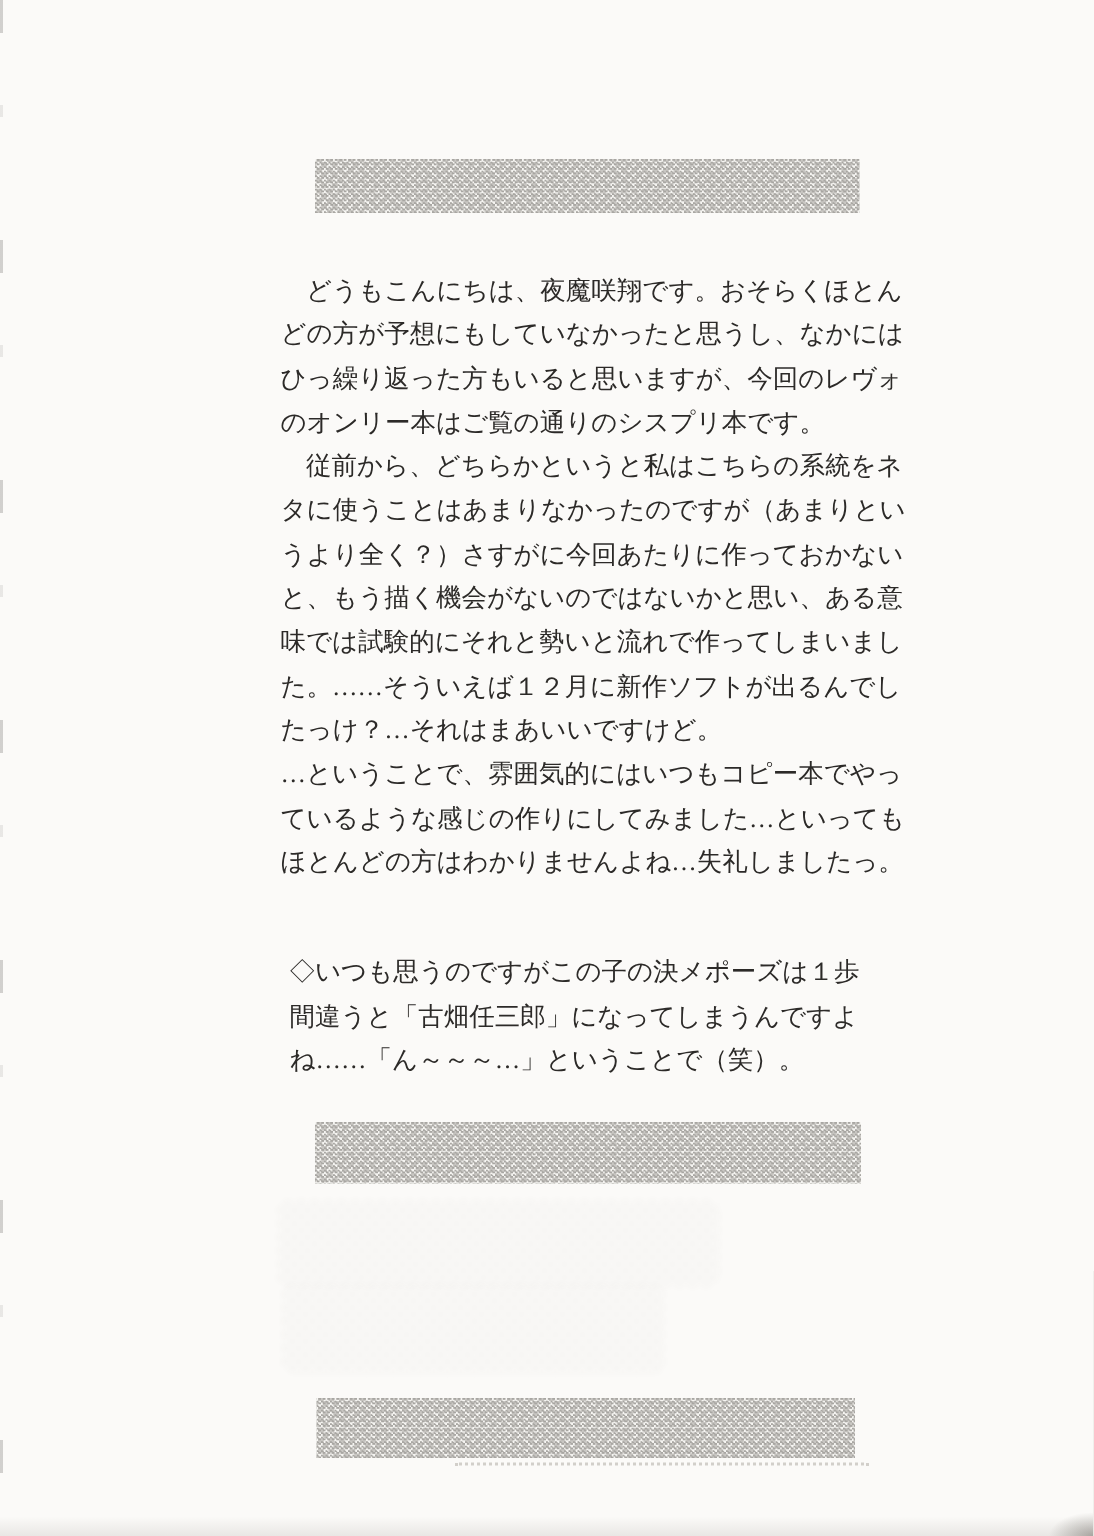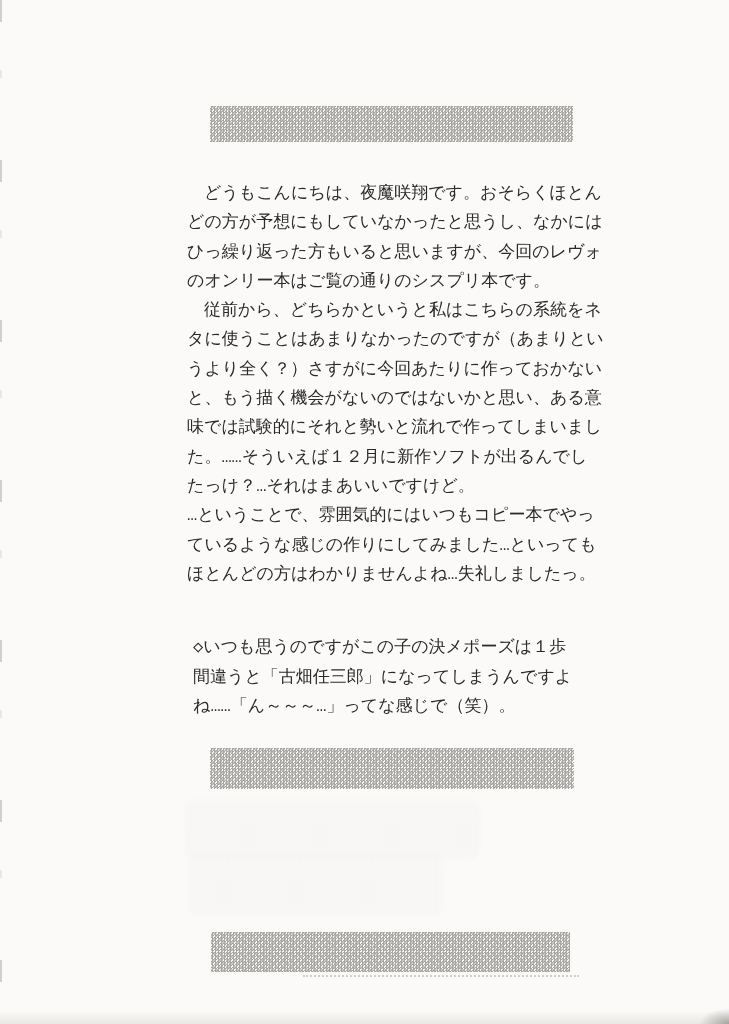--- a/index.html
+++ b/index.html
@@ -7,21 +7,21 @@
     --ink:#2c2a28;
     --dot:#a8a6a2;
   }
   html,body{margin:0;padding:0;background:#e8e6e2;}
   .page{
     position:relative;
     width:729px;height:1024px;
     margin:0 auto;
     background:var(--paper);
     overflow:hidden;
-    font-family:Liberation Mono, monospace;
+    font-family:Liberation Serif, serif;
     color:var(--ink);
   }
   
   .halftone{
     position:absolute;
     background-color:#f6f5f2;
     background-image:
       repeating-conic-gradient(var(--dot) 0% 25%, transparent 0% 50%),
       repeating-conic-gradient(#c9c7c3 0% 25%, transparent 0% 50%);
     background-size:3px 3px,7px 7px;
@@ -101,21 +101,21 @@
 と、もう描く機会がないのではないかと思い、ある意
 味では試験的にそれと勢いと流れで作ってしまいまし
 た。……そういえば１２月に新作ソフトが出るんでし
 たっけ？…それはまあいいですけど。
 …ということで、雰囲気的にはいつもコピー本でやっ
 ているような感じの作りにしてみました…といっても
 ほとんどの方はわかりませんよね…失礼しましたっ。</div>
 
   <div class="text note">◇いつも思うのですがこの子の決メポーズは１歩
 間違うと「古畑任三郎」になってしまうんですよ
-ね……「ん～～～…」ってな感じで（笑）。</div>
+ね……「ん～～～…」ということで（笑）。</div>
 
   <div class="halftone bar-middle"></div>
 
   <div class="ghost ghost-1"></div>
   <div class="ghost ghost-2"></div>
 
   <div class="halftone bar-bottom"></div>
 
   <div class="dotted-line"></div>
   <div class="edge-left"></div>

